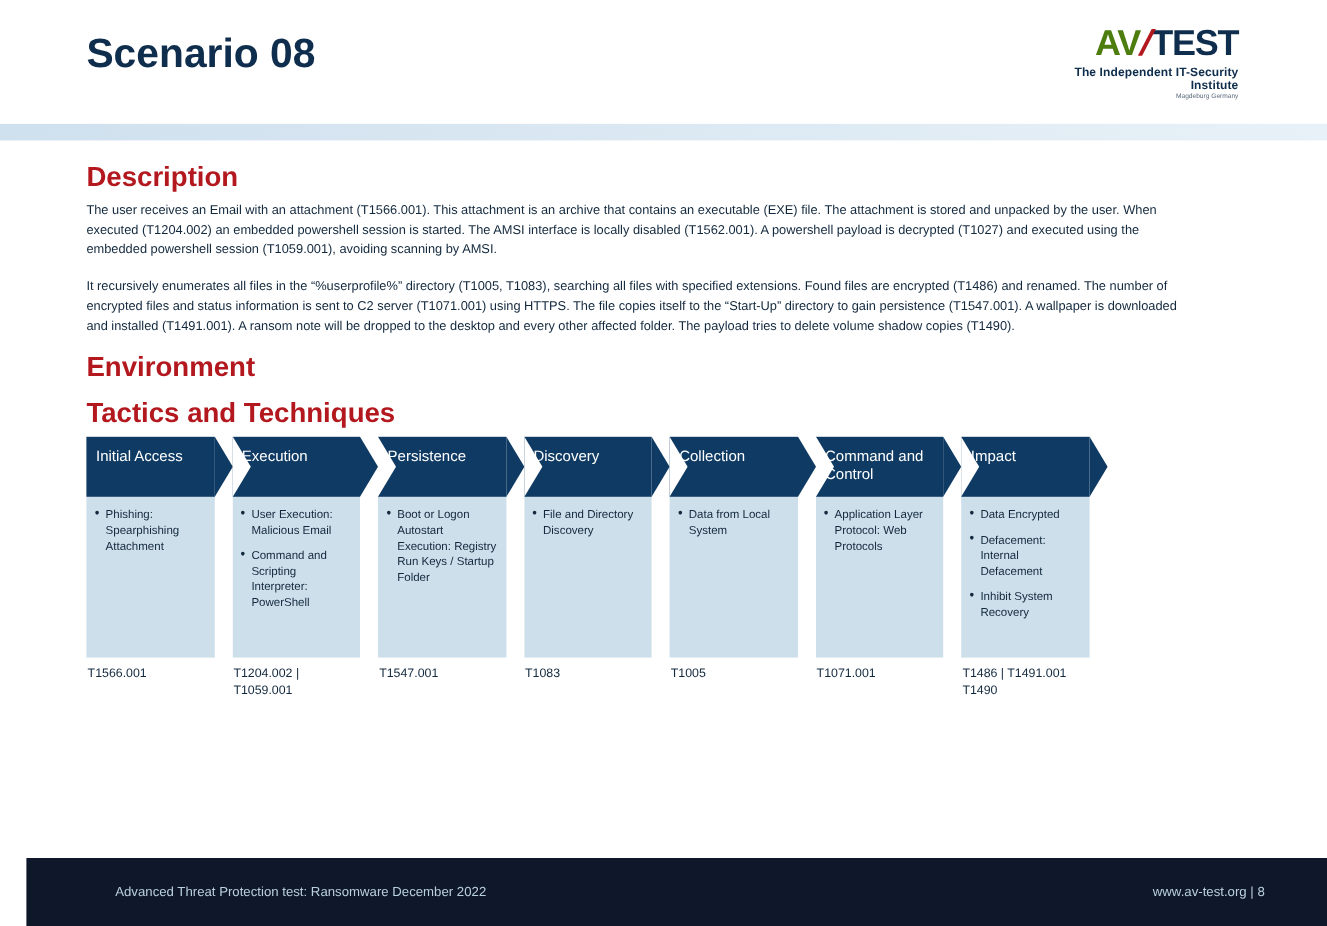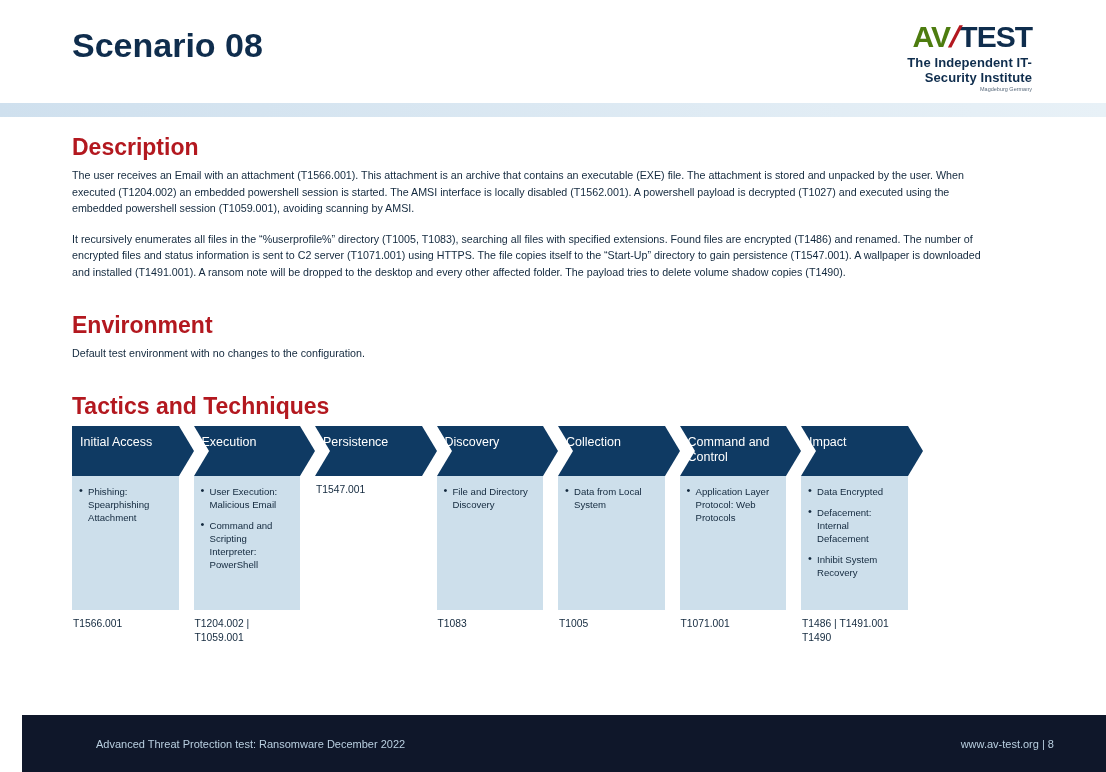--- a/index.html
+++ b/index.html
@@ -41,21 +41,21 @@
     white-space: nowrap;
   }
   .logo-main .av { color: #4d7c0f; }
   .logo-main .slash {
     display: inline-block;
     color: #b3181f;
     transform: skewX(-18deg);
     margin: 0 1px;
   }
   .logo-sub {
-    font-size: 13px;
+    font-size: 10px;
     font-weight: bold;
     color: #0f2d4d;
     margin-top: 3px;
     letter-spacing: 0.1px;
   }
   .logo-sub2 {
     font-size: 5.5px;
     color: #5a6b7d;
     margin-top: 1px;
   }
@@ -69,21 +69,21 @@
     position: absolute;
     left: 0; top: 117px;
     width: 1059px;
     height: 598px;
     padding: 0 72px;
   }
   h2.section {
     color: #b3181f;
     font-size: 23px;
     font-weight: bold;
-    margin-top: 32px;
+    margin-top: 12px;
     margin-bottom: 6px;
   }
   h2.section.first { margin-top: 17px; }
   p.para {
     font-size: 10.7px;
     line-height: 16.5px;
     color: #12283d;
   }
   p.para + p.para { margin-top: 14px; }
   .env-text {
@@ -193,21 +193,20 @@
 </div>
 <div class="band"></div>
 
 <div class="content">
 
   <h2 class="section first">Description</h2>
   <p class="para">The user receives an Email with an attachment (T1566.001). This attachment is an archive that contains an executable (EXE) file. The attachment is stored and unpacked by the user. When executed (T1204.002) an embedded powershell session is started. The AMSI interface is locally disabled (T1562.001). A powershell payload is decrypted (T1027) and executed using the embedded powershell session (T1059.001), avoiding scanning by AMSI.</p>
   <p class="para">It recursively enumerates all files in the “%userprofile%” directory (T1005, T1083), searching all files with specified extensions. Found files are encrypted (T1486) and renamed. The number of encrypted files and status information is sent to C2 server (T1071.001) using HTTPS. The file copies itself to the “Start-Up” directory to gain persistence (T1547.001). A wallpaper is downloaded and installed (T1491.001). A ransom note will be dropped to the desktop and every other affected folder. The payload tries to delete volume shadow copies (T1490).</p>
 
   <h2 class="section">Environment</h2>
-  <div class="env-text">Default test environment with no changes to the configuration.</div>
 
   <h2 class="section">Tactics and Techniques</h2>
 
   <div class="tactics">
 
     <div class="col">
       <div class="col-head">Initial Access</div>
       <div class="col-body">
         <ul>
           <li>Phishing: Spearphishing Attachment</li>
@@ -223,20 +222,25 @@
           <li>User Execution: Malicious Email</li>
           <li>Command and Scripting Interpreter: PowerShell</li>
         </ul>
       </div>
       <div class="col-ids">T1204.002 | T1059.001</div>
     </div>
 
 
     <div class="col">
       <div class="col-head">Persistence</div>
+      <div class="col-body">
+        <ul>
+          <li>Boot or Logon Autostart Execution: Registry Run Keys / Startup Folder</li>
+        </ul>
+      </div>
       <div class="col-ids">T1547.001</div>
     </div>
 
     <div class="col">
       <div class="col-head">Discovery</div>
       <div class="col-body">
         <ul>
           <li>File and Directory Discovery</li>
         </ul>
       </div>

